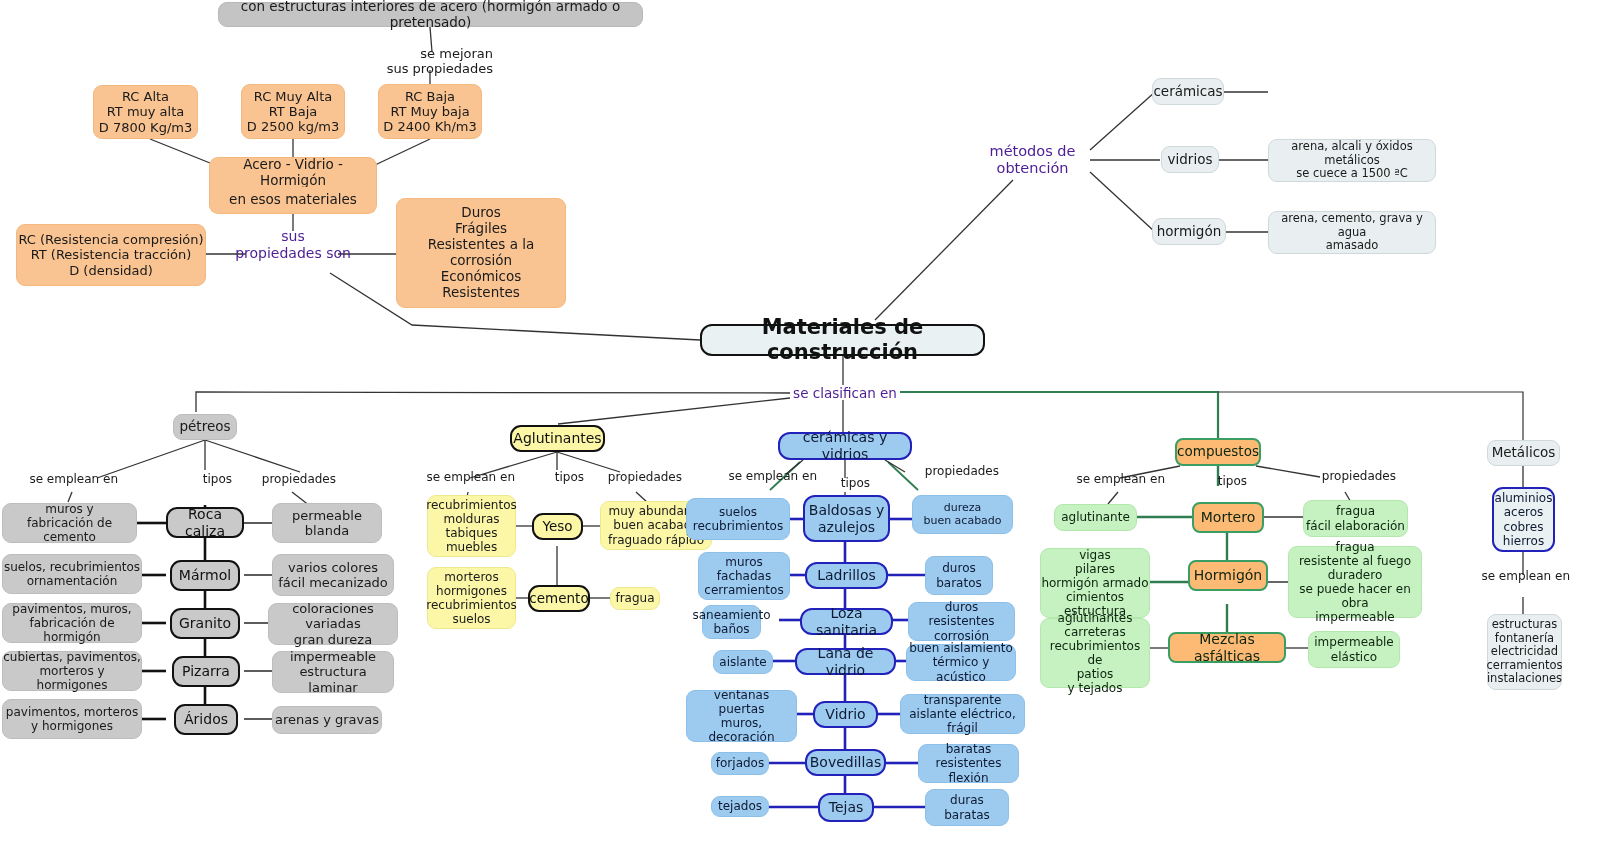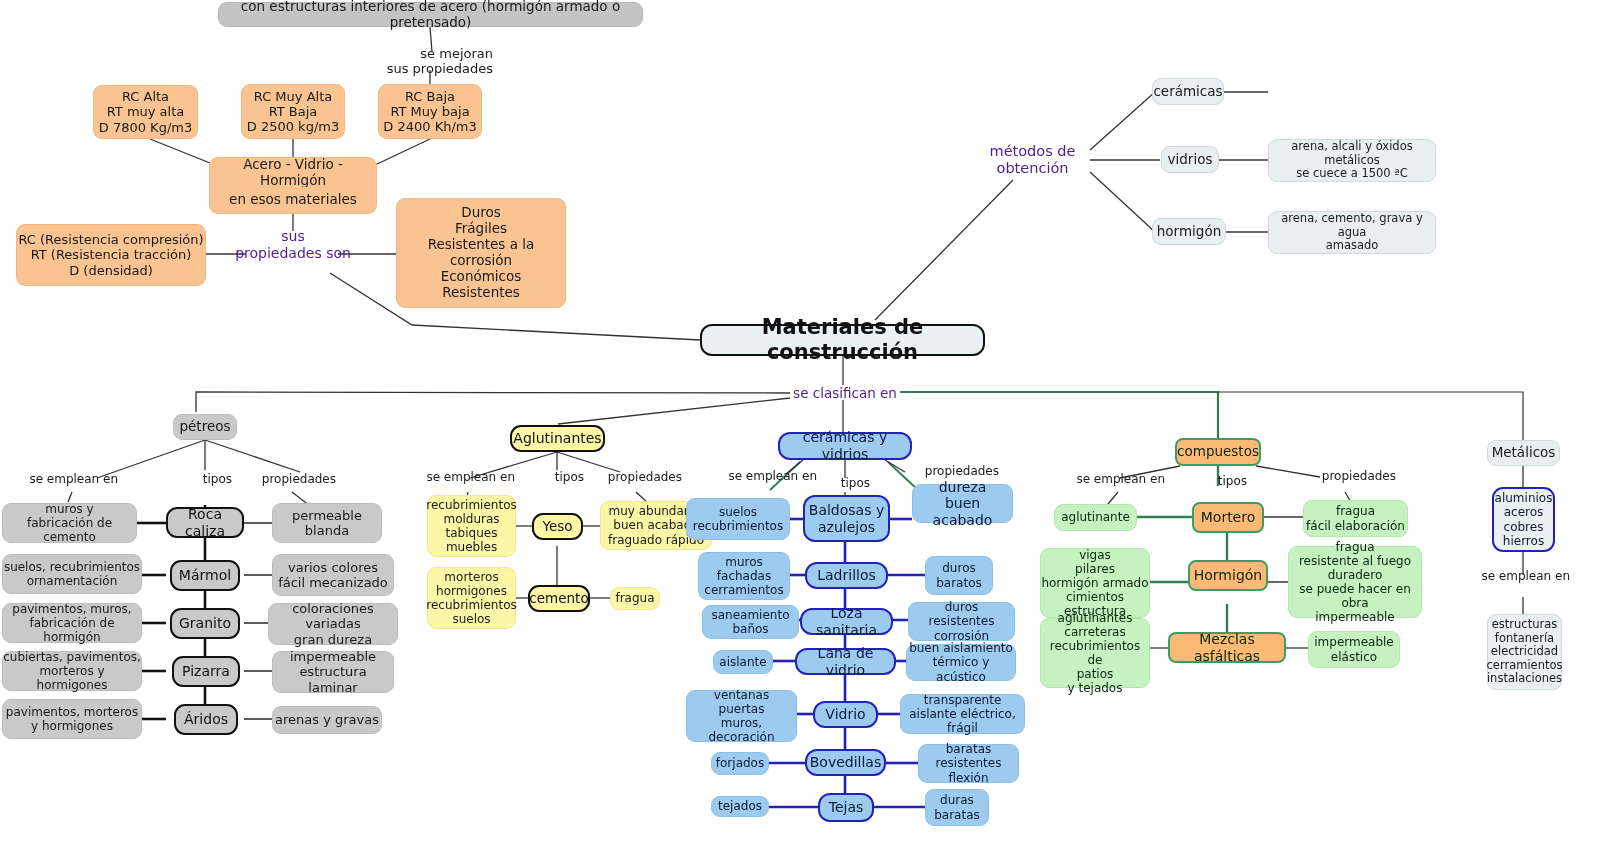--- a/index.html
+++ b/index.html
@@ -270,31 +270,31 @@
 
   <div class="node bluestrong" style="left:778px;top:432px;width:134px;height:28px;font-size:14px;">cerámicas y vidrios</div>
   <div class="lbl" style="left:725px;top:470px;width:92px;font-size:12px;">se emplean en</div>
   <div class="lbl" style="left:820px;top:477px;width:50px;font-size:12px;">tipos</div>
   <div class="lbl" style="left:903px;top:465px;width:96px;font-size:12px;">propiedades</div>
 
   <div class="node blue" style="left:686px;top:498px;width:104px;height:42px;font-size:12px;">suelos
 recubrimientos</div>
   <div class="node bluestrong" style="left:803px;top:495px;width:87px;height:47px;font-size:14px;">Baldosas y
 azulejos</div>
-  <div class="node blue" style="left:912px;top:484px;width:101px;height:39px;font-size:14px;">dureza
+  <div class="node blue" style="left:912px;top:495px;width:101px;height:39px;font-size:11px;">dureza
 buen acabado</div>
 
   <div class="node blue" style="left:698px;top:552px;width:92px;height:48px;font-size:12px;">muros
 fachadas
 cerramientos</div>
   <div class="node bluestrong" style="left:805px;top:562px;width:83px;height:27px;font-size:14px;">Ladrillos</div>
   <div class="node blue" style="left:925px;top:556px;width:68px;height:39px;font-size:12px;">duros
 baratos</div>
 
-  <div class="node blue" style="left:702px;top:605px;width:97px;height:34px;font-size:12px;">saneamiento
+  <div class="node blue" style="left:702px;top:605px;width:59px;height:34px;font-size:12px;">saneamiento
 baños</div>
   <div class="node bluestrong" style="left:800px;top:608px;width:93px;height:27px;font-size:14px;">Loza sanitaria</div>
   <div class="node blue" style="left:908px;top:602px;width:107px;height:39px;font-size:12px;">duros
 resistentes corrosión</div>
 
   <div class="node blue" style="left:713px;top:650px;width:60px;height:24px;font-size:12px;">aislante</div>
   <div class="node bluestrong" style="left:795px;top:648px;width:101px;height:27px;font-size:14px;">Lana de vidrio</div>
   <div class="node blue" style="left:906px;top:644px;width:110px;height:37px;font-size:12px;">buen aislamiento
 térmico y acústico</div>
 
@@ -305,21 +305,21 @@
   <div class="node blue" style="left:900px;top:694px;width:125px;height:40px;font-size:12px;">transparente
 aislante eléctrico, frágil</div>
 
   <div class="node blue" style="left:711px;top:752px;width:58px;height:23px;font-size:12px;">forjados</div>
   <div class="node bluestrong" style="left:805px;top:749px;width:81px;height:27px;font-size:14px;">Bovedillas</div>
   <div class="node blue" style="left:918px;top:744px;width:101px;height:39px;font-size:12px;">baratas
 resistentes flexión</div>
 
   <div class="node blue" style="left:711px;top:796px;width:58px;height:21px;font-size:12px;">tejados</div>
   <div class="node bluestrong" style="left:818px;top:793px;width:56px;height:29px;font-size:14px;">Tejas</div>
-  <div class="node blue" style="left:925px;top:789px;width:64px;height:37px;font-size:12px;">duras
+  <div class="node blue" style="left:925px;top:789px;width:84px;height:37px;font-size:12px;">duras
 baratas</div>
 
   <div class="node greenstrong" style="left:1175px;top:438px;width:86px;height:28px;font-size:13.5px;">compuestos</div>
   <div class="lbl" style="left:1073px;top:473px;width:92px;font-size:12px;">se emplean en</div>
   <div class="lbl" style="left:1197px;top:475px;width:50px;font-size:12px;">tipos</div>
   <div class="lbl" style="left:1300px;top:470px;width:96px;font-size:12px;">propiedades</div>
 
   <div class="node green" style="left:1054px;top:504px;width:83px;height:27px;font-size:12px;">aglutinante</div>
   <div class="node greenstrong" style="left:1192px;top:502px;width:72px;height:31px;font-size:14px;">Mortero</div>
   <div class="node green" style="left:1303px;top:500px;width:105px;height:37px;font-size:12px;">fragua

